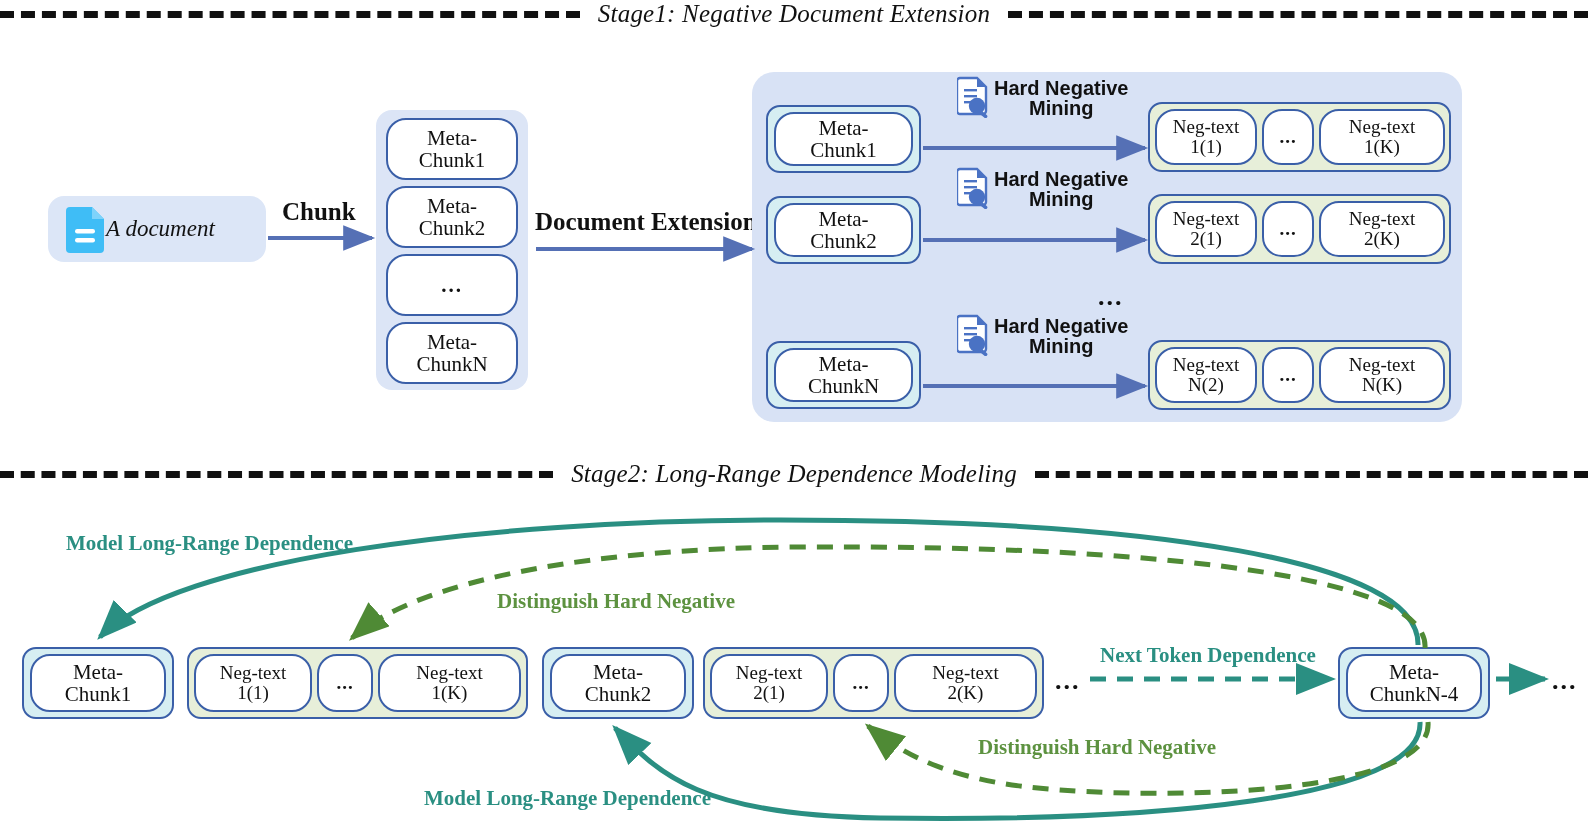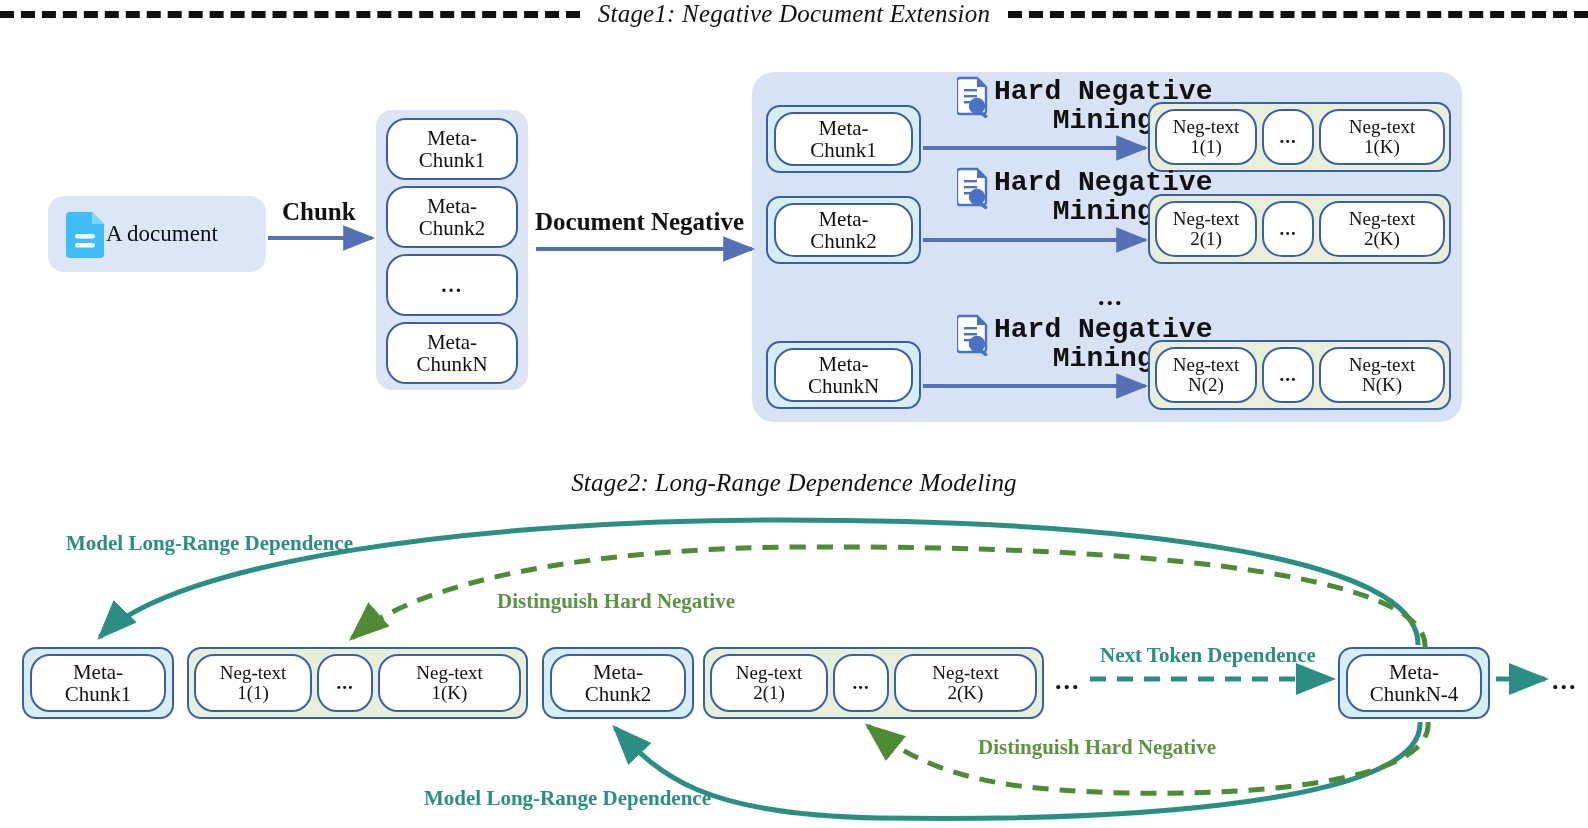--- a/index.html
+++ b/index.html
@@ -43,23 +43,23 @@
     position:absolute;box-sizing:border-box;border-radius:16px;background:#dce6f7;
     display:flex;align-items:center;
   }
   .doc-label{font-size:23px;margin-left:14px;}
 
   .arrow-label{
     position:absolute;font-weight:700;font-size:25px;white-space:nowrap;
     font-family:"Liberation Serif","DejaVu Serif",serif;
   }
   .hnm-label{
-    position:absolute;font-weight:700;font-size:28px;line-height:1.02;
+    position:absolute;font-weight:700;font-size:20px;line-height:1.02;
     text-align:center;white-space:nowrap;
-    font-family:Liberation Mono, monospace;
+    font-family:Liberation Sans, sans-serif;
   }
   .ellipsis{
     position:absolute;font-size:26px;font-weight:700;letter-spacing:2px;color:#111;
   }
   .teal-label{
     position:absolute;font-weight:700;font-size:21px;color:#2a8f82;white-space:nowrap;
     font-family:"Liberation Serif","DejaVu Serif",serif;
   }
   .green-label{
     position:absolute;font-weight:700;font-size:21px;color:#5d9240;white-space:nowrap;
@@ -70,35 +70,35 @@
 </style>
 </head>
 <body>
 
 <div class="stage-divider" style="top:2px;">
   <div class="dash-line left"></div>
   <div class="stage-title">Stage1: Negative Document Extension</div>
   <div class="dash-line right"></div>
 </div>
 
-<div class="doc-pill" style="left:48px;top:196px;width:218px;height:76px;">
+<div class="doc-pill" style="left:48px;top:196px;width:218px;height:66px;font-style:italic;">
   <span class="iconwrap" style="position:relative;left:16px;width:44px;height:52px;display:inline-block;">
     <svg width="44" height="52" viewBox="0 0 44 52">
       <path d="M6 4 h22 l12 12 v30 a4 4 0 0 1 -4 4 h-30 a4 4 0 0 1 -4 -4 v-38 a4 4 0 0 1 4 -4 z" fill="#3fbdf6"></path>
       <path d="M28 4 l12 12 h-12 z" fill="#7ed3fb"></path>
       <rect x="11" y="26" width="20" height="4.5" rx="2.2" fill="#ffffff"></rect>
       <rect x="11" y="35" width="20" height="4.5" rx="2.2" fill="#ffffff"></rect>
     </svg>
   </span>
   <span class="doc-label">A document</span>
 </div>
 
 <div class="arrow-label" style="left:282px;top:198px;">Chunk</div>
 
-<div class="arrow-label" style="left:535px;top:208px;">Document Negative</div>
+<div class="arrow-label" style="left:535px;top:208px;">Document Extension</div>
 
 <div class="chunk-panel" style="left:376px;top:110px;width:152px;height:280px;"></div>
 <div class="rbox" style="left:386px;top:118px;width:132px;height:62px;">
   <span><span>Meta-</span><span class="l2">Chunk1</span></span>
 </div>
 <div class="rbox" style="left:386px;top:186px;width:132px;height:62px;">
   <span><span>Meta-</span><span class="l2">Chunk2</span></span>
 </div>
 <div class="rbox" style="left:386px;top:254px;width:132px;height:62px;font-weight:700;letter-spacing:2px;">
   <span>...</span>
@@ -195,21 +195,21 @@
 <div class="rbox" style="left:1155px;top:347px;width:102px;height:56px;font-size:19px;">
   <span><span>Neg-text</span><span class="l2">N(2)</span></span>
 </div>
 <div class="rbox" style="left:1262px;top:347px;width:52px;height:56px;font-weight:700;letter-spacing:1px;font-size:19px;">
   <span>...</span>
 </div>
 <div class="rbox" style="left:1319px;top:347px;width:126px;height:56px;font-size:19px;">
   <span><span>Neg-text</span><span class="l2">N(K)</span></span>
 </div>
 
-<div class="stage-divider" style="top:462px;flex-direction:column;">
+<div class="stage-divider" style="top:462px;">
   <div class="dash-line left"></div>
   <div class="stage-title">Stage2: Long-Range Dependence Modeling</div>
   <div class="dash-line right"></div>
 </div>
 
 <div class="teal-label" style="left:66px;top:531px;">Model Long-Range Dependence</div>
 <div class="green-label" style="left:497px;top:589px;">Distinguish Hard Negative</div>
 <div class="teal-label" style="left:1100px;top:643px;">Next Token Dependence</div>
 <div class="green-label" style="left:978px;top:735px;">Distinguish Hard Negative</div>
 <div class="teal-label" style="left:424px;top:786px;">Model Long-Range Dependence</div>

